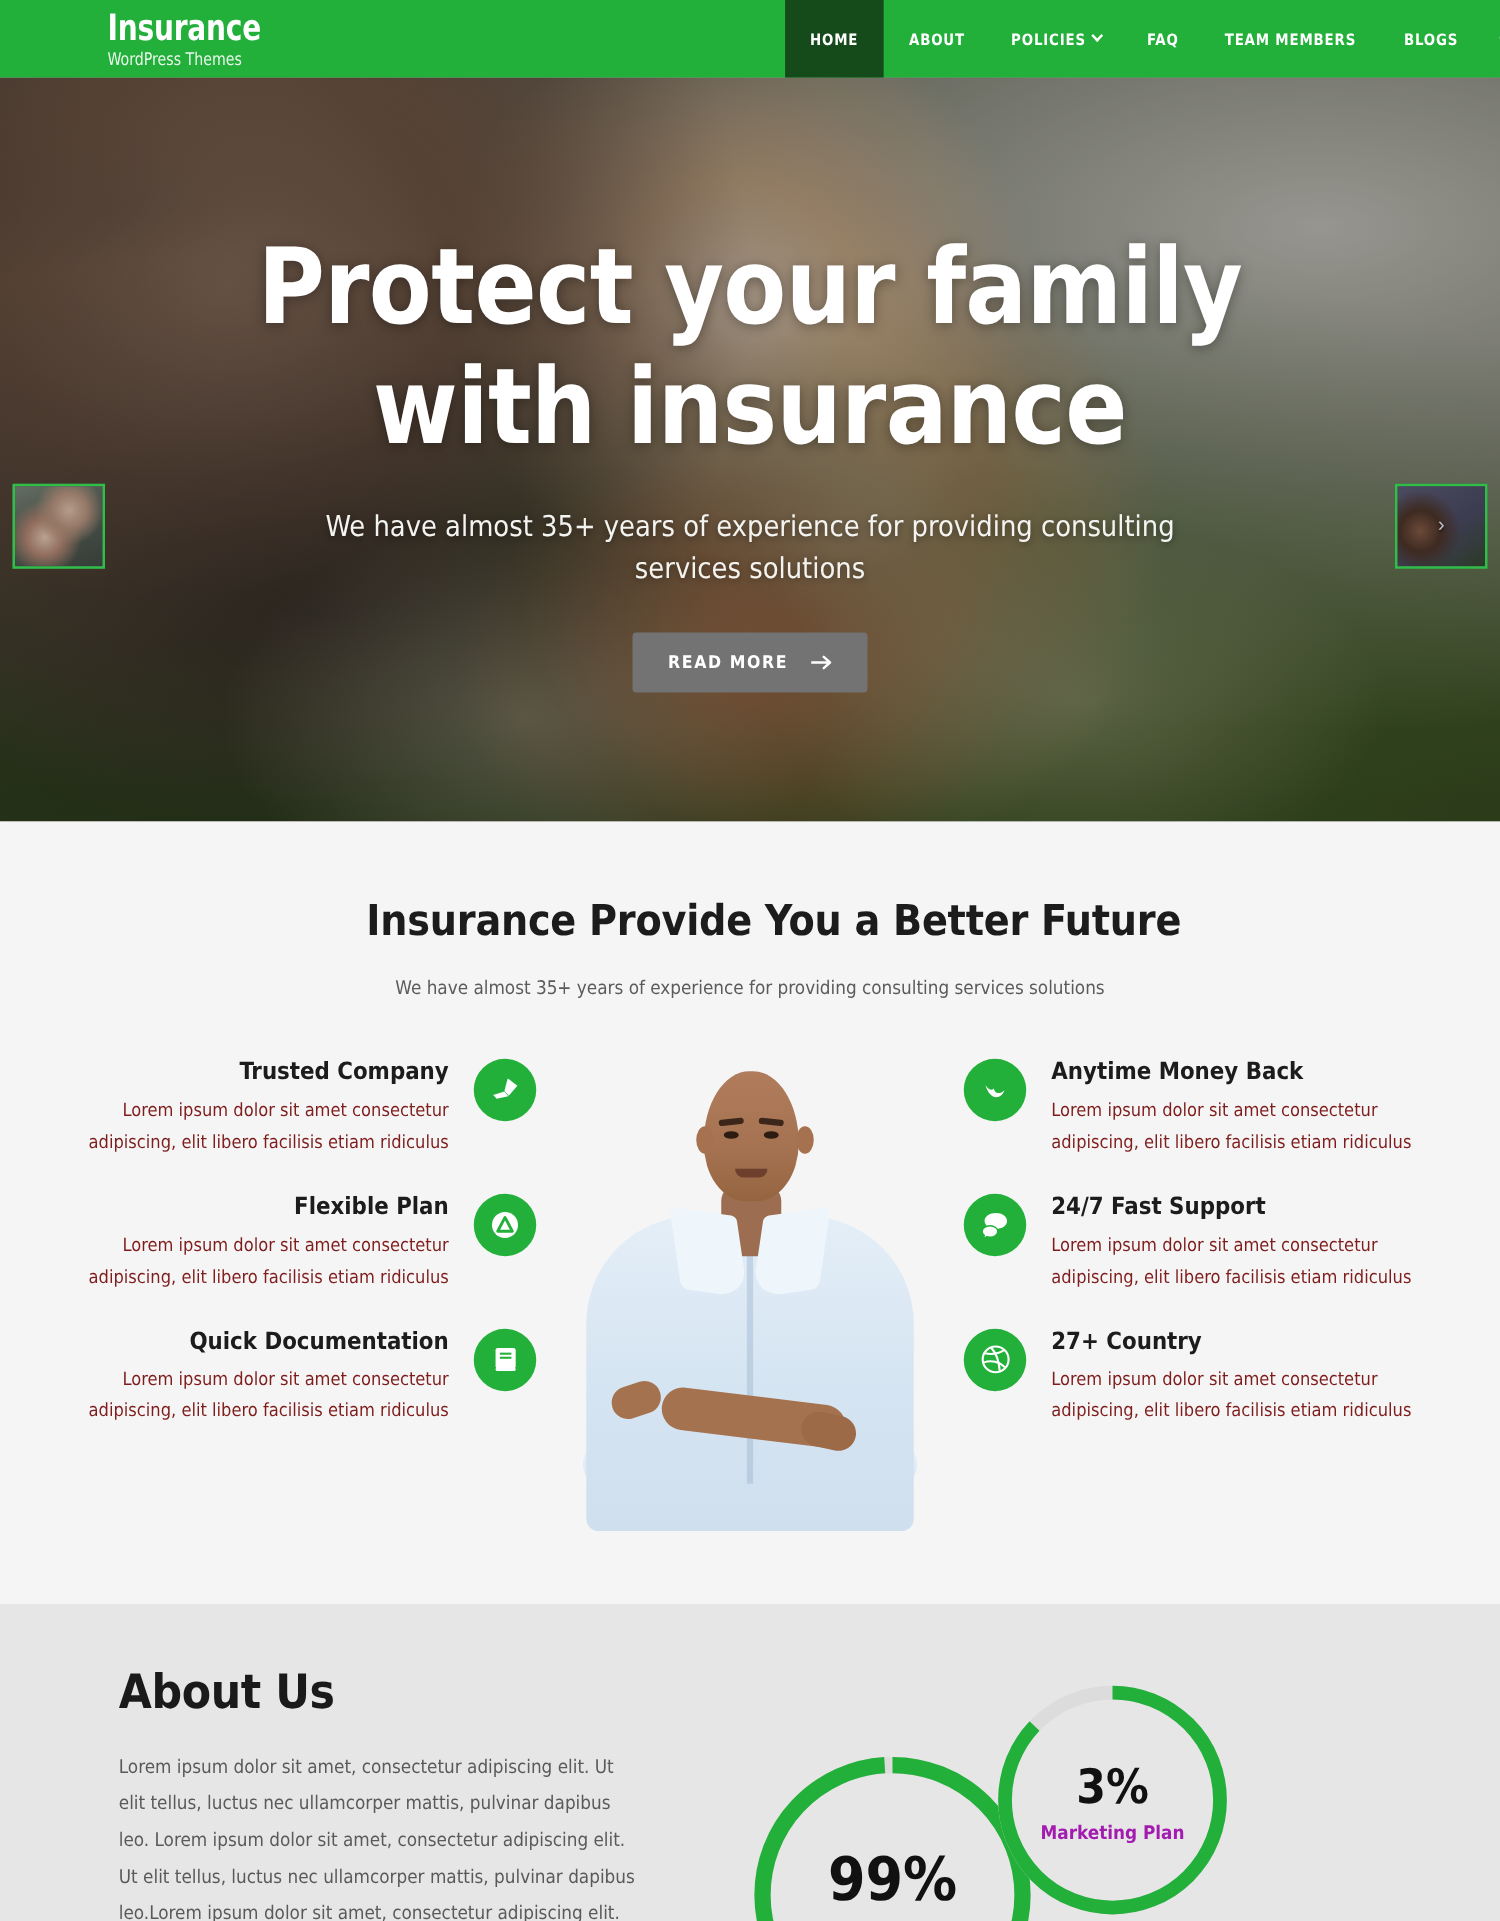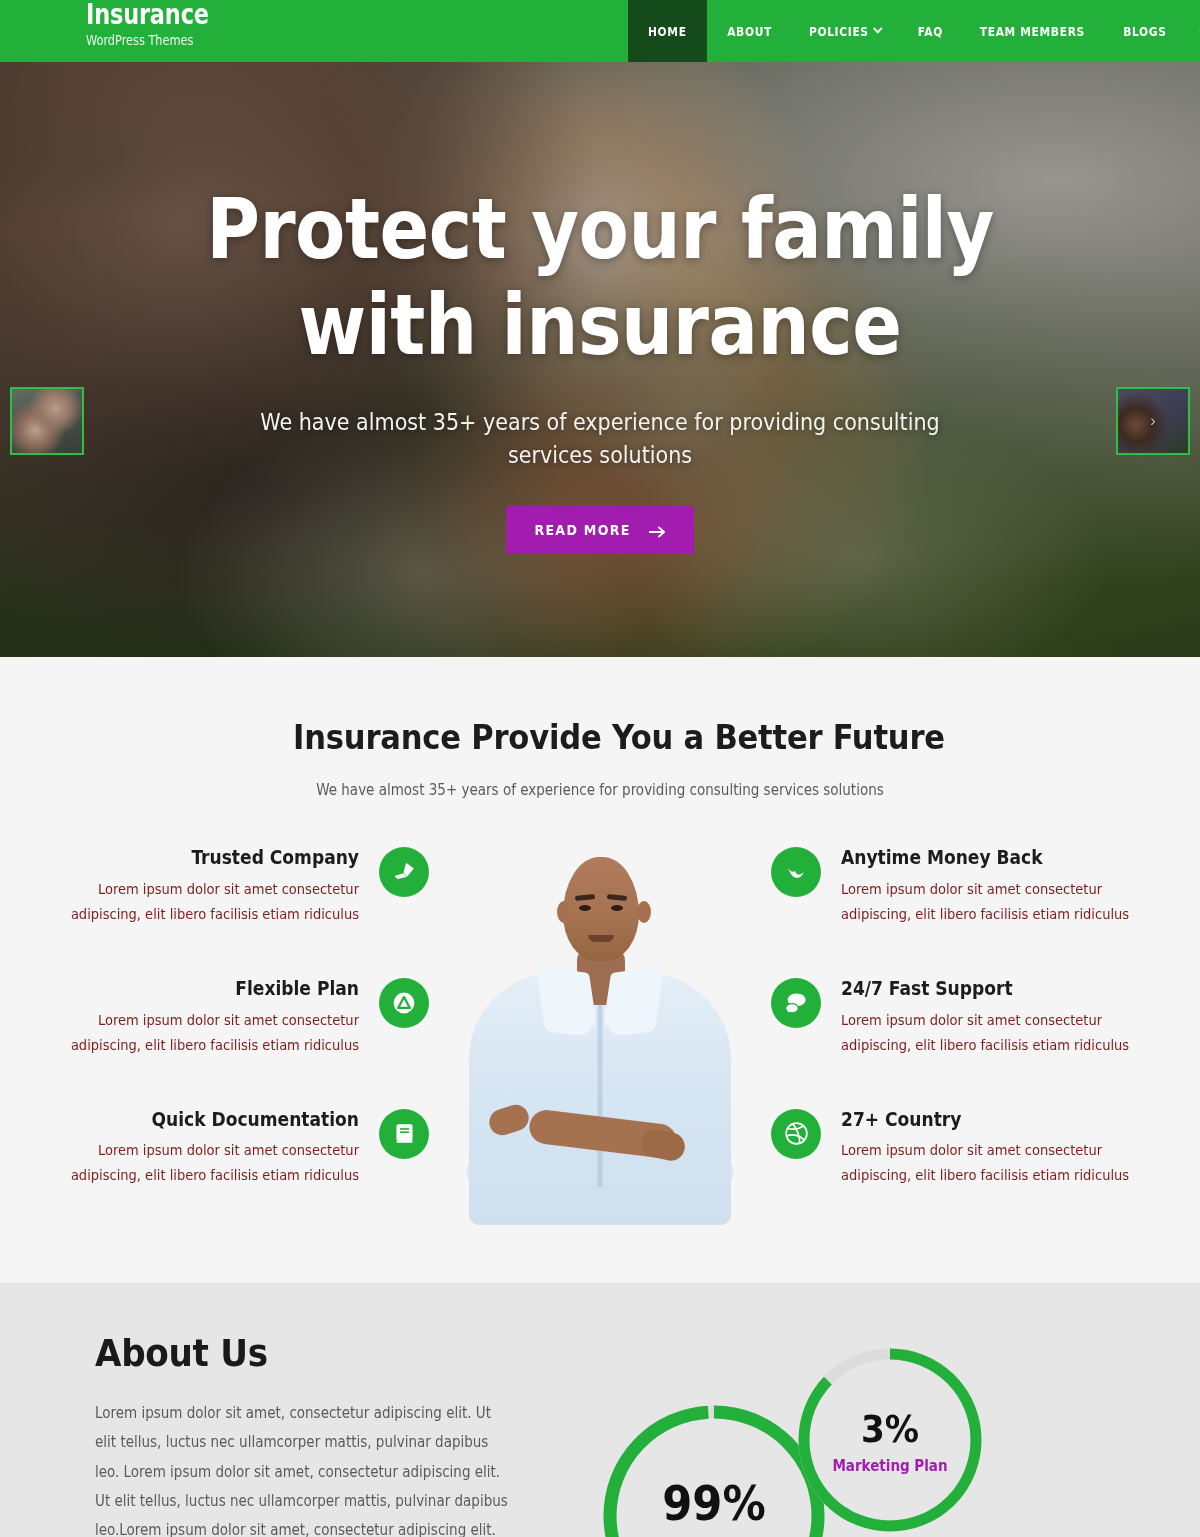--- a/index.html
+++ b/index.html
@@ -11,20 +11,21 @@
     color:#333;
     -webkit-font-smoothing:antialiased;
   }
 
   
   .site-header{
     position:relative;
     height:62px;
     background:#22b03a;
     display:flex;
+    align-items:center;
     z-index:20;
   }
   .brand{ padding-left:86px; line-height:1; }
   .brand-title{
     font-family:"DejaVu Sans Condensed","Liberation Sans Narrow","Liberation Sans",sans-serif;
     font-weight:bold;
     font-size:29px;
     color:#fff;
     letter-spacing:-0.2px;
     transform:scaleX(0.86);
@@ -132,31 +133,31 @@
     font-family:"DejaVu Sans Condensed","Liberation Sans Narrow","Liberation Sans",sans-serif;
     font-size:23px;
     line-height:1.45;
     color:#f3f3f0;
     margin-top:32px;
     max-width:690px;
     text-shadow:0 1px 6px rgba(0,0,0,.4);
   }
   .hero-btn{
     margin-top:34px;
-    background:#a21caf;
+    background:#737373;
     border:none;
     border-radius:3px;
     color:#fff;
     font-family:"DejaVu Sans Condensed","Liberation Sans Narrow","Liberation Sans",sans-serif;
     font-weight:bold;
     font-size:14px;
     letter-spacing:1.3px;
     padding:16px 28px;
     display:inline-flex;
-    align-items:flex-end;
+    align-items:center;
     gap:18px;
     cursor:pointer;
   }
   .hero-btn svg{ display:block; }
 
   .slider-thumb{
     position:absolute;
     top:325px;
     width:74px; height:68px;
     border:2px solid #2fbf44;
@@ -209,21 +210,21 @@
     text-align:center;
     margin-top:24px;
   }
   .feat-grid{
     margin-top:44px;
     display:grid;
     grid-template-columns:378px 290px 378px;
     justify-content:center;
     column-gap:26px;
   }
-  .feat-col{ display:flex; flex-direction:column; gap:51px; }
+  .feat-col{ display:flex; flex-direction:column; gap:28px; }
   .feat-col.left{ padding-top:4px; }
   .feat-col.right{ padding-top:4px; }
   .feat-item{ display:flex; gap:20px; align-items:flex-start; }
   .feat-col.left .feat-item{ flex-direction:row-reverse; text-align:right; }
   .feat-icon{
     flex:0 0 auto;
     width:50px; height:50px;
     border-radius:50%;
     background:#22b03a;
     display:flex; align-items:center; justify-content:center;

